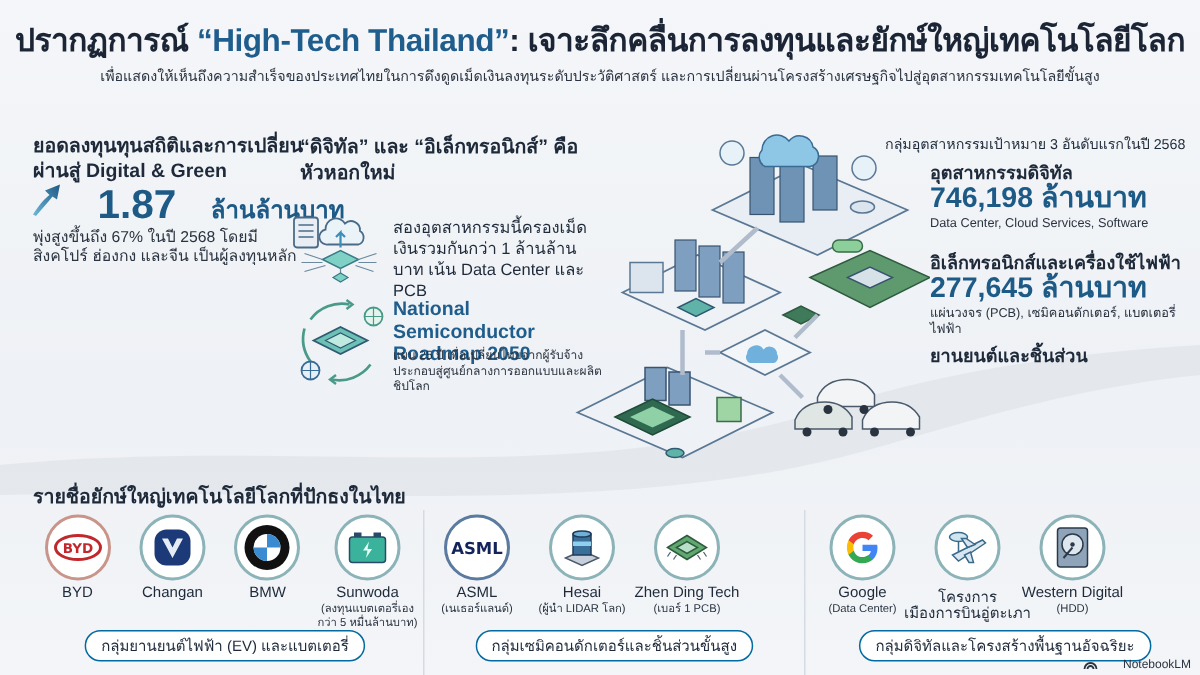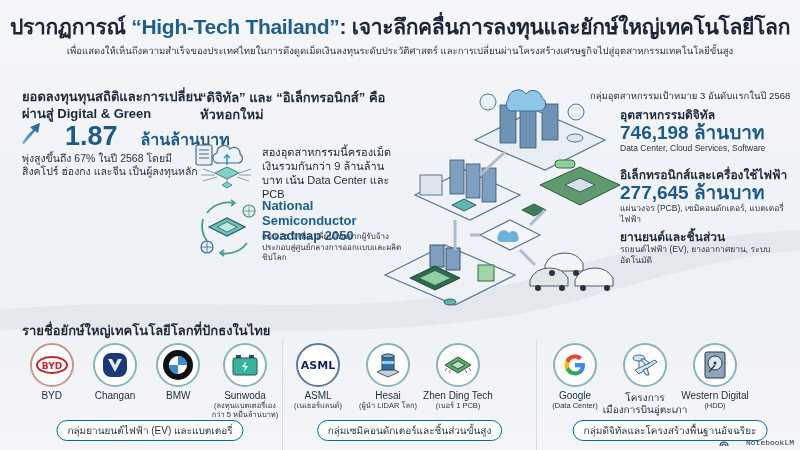--- a/index.html
+++ b/index.html
@@ -67,21 +67,21 @@
   }
   .circ.red { border-color: #c9958a; }
   .co .nm { font-size: 10px; color: #1e2a3a; margin-top: 3px; text-align: center; white-space: nowrap; font-family: "Liberation Sans", sans-serif; }
   .co .sub { font-size: 7.5px; color: #2a3340; text-align: center; line-height: 9px; white-space: nowrap; font-family: "Liberation Sans", sans-serif; }
   .pill {
     position: absolute; bottom: 9px; left: 50%; transform: translateX(-50%);
     border: 1px solid #0369a1; border-radius: 12px; background: #fff;
     padding: 2px 10px; font-size: 10px; color: #1e2a3a; white-space: nowrap;
     font-family: "Liberation Sans", sans-serif;
   }
-  .brand { bottom: 3px; right: 6px; font-size: 8px; color: #2a3340; display: flex; align-items: center; gap: 17px; font-family: Liberation Mono, monospace; }
+  .brand { bottom: 3px; right: 6px; font-size: 8px; color: #2a3340; display: flex; align-items: center; gap: 17px; font-family: Liberation Sans, sans-serif; }
 </style>
 </head>
 <body>
 
 <div class="abs title">
   <span>ปรากฏการณ์ </span><span class="hl">“High-Tech Thailand”</span><span>: เจาะลึกคลื่นการลงทุนและยักษ์ใหญ่เทคโนโลยีโลก</span>
 </div>
 <div class="abs subtitle">เพื่อแสดงให้เห็นถึงความสำเร็จของประเทศไทยในการดึงดูดเม็ดเงินลงทุนระดับประวัติศาสตร์ และการเปลี่ยนผ่านโครงสร้างเศรษฐกิจไปสู่อุตสาหกรรมเทคโนโลยีขั้นสูง</div>
 
 <div class="abs inv-head">ยอดลงทุนทุนสถิติและการเปลี่ยนผ่านสู่ Digital &amp; Green</div>
@@ -113,21 +113,21 @@
       <line x1="10" y1="34" x2="22" y2="38"></line>
       <line x1="8" y1="40" x2="22" y2="40"></line>
       <line x1="10" y1="46" x2="24" y2="42"></line>
       <line x1="58" y1="34" x2="46" y2="38"></line>
       <line x1="58" y1="40" x2="46" y2="40"></line>
       <line x1="56" y1="46" x2="44" y2="42"></line>
       <line x1="34" y1="44" x2="34" y2="52"></line>
     </g>
   <path d="M29 50 l5 -3 l5 3 l-5 3z" fill="#7fd1c6" stroke="#3a7a86" stroke-width="0.8"></path>
 </svg>
-<div class="abs mid-text1">สองอุตสาหกรรมนี้ครองเม็ดเงินรวมกันกว่า 9 ล้านล้านบาท เน้น Data Center และ PCB</div>
+<div class="abs mid-text1">สองอุตสาหกรรมนี้ครองเม็ดเงินรวมกันกว่า 1 ล้านล้านบาท เน้น Data Center และ PCB</div>
 <svg class="abs mid-icon2" viewBox="0 0 65 65">
   <path d="M12 18 a26 26 0 0 1 26 -10" stroke="#4a9a8a" stroke-width="1.8" fill="none"></path>
   <path d="M36 5 l4 3 l-4 3" stroke="#4a9a8a" stroke-width="1.6" fill="none"></path>
   <path d="M52 48 a26 26 0 0 1 -26 10" stroke="#4a9a8a" stroke-width="1.8" fill="none"></path>
   <path d="M29 55 l-4 3 l4 3" stroke="#4a9a8a" stroke-width="1.6" fill="none"></path>
   <path d="M8 24 a26 26 0 0 0 4 22" stroke="#4a9a8a" stroke-width="1.8" fill="none"></path>
   <path d="M14 32 l18 -9 l18 9 l-18 9z" fill="#6cc0b6" stroke="#2f5a70" stroke-width="1.2"></path>
   <path d="M22 32 l10 -5 l10 5 l-10 5z" fill="#bfeadf" stroke="#2f5a70" stroke-width="0.8"></path>
   <circle cx="54" cy="16" r="6" fill="#e7f4ee" stroke="#4a9a8a" stroke-width="1.2"></circle>
   <path d="M48 16 h12 M54 10 v12" stroke="#4a9a8a" stroke-width="0.8"></path>
@@ -208,21 +208,20 @@
   <div class="v">746,198 ล้านบาท</div>
   <div class="d">Data Center, Cloud Services, Software</div>
 </div>
 <div class="abs ind ind2">
   <div class="n">อิเล็กทรอนิกส์และเครื่องใช้ไฟฟ้า</div>
   <div class="v">277,645 ล้านบาท</div>
   <div class="d">แผ่นวงจร (PCB), เซมิคอนดักเตอร์, แบตเตอรี่ไฟฟ้า</div>
 </div>
 <div class="abs ind ind3">
   <div class="n">ยานยนต์และชิ้นส่วน</div>
-  <div class="d">รถยนต์ไฟฟ้า (EV), ยางอากาศยาน, ระบบอัตโนมัติ</div>
 </div>
 
 <div class="abs bottom-head">รายชื่อยักษ์ใหญ่เทคโนโลยีโลกที่ปักธงในไทย</div>
 
 <div class="abs group g1">
   <div class="companies">
     <div class="co">
       <div class="circ red">
         <svg width="34" height="20" viewBox="0 0 34 20">
             <ellipse cx="17" cy="10" rx="15" ry="8" fill="none" stroke="#c0282d" stroke-width="2"></ellipse>

